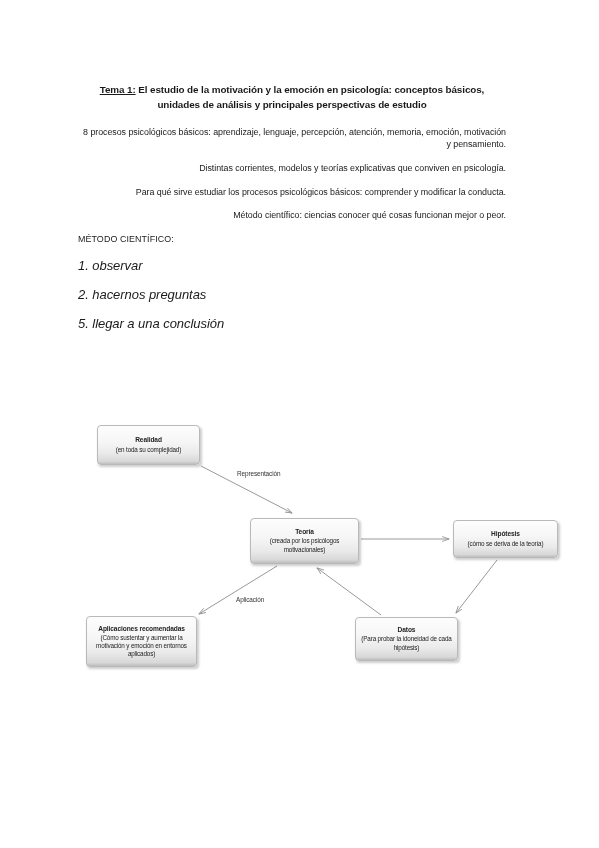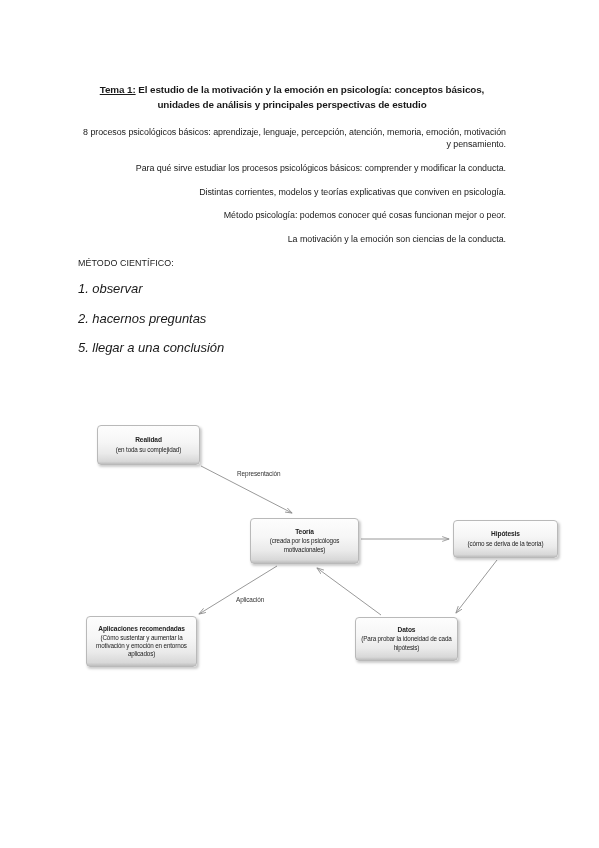--- a/index.html
+++ b/index.html
@@ -134,24 +134,23 @@
 </head>
 <body>
 
 <div class="page">
 
   <div class="content">
 
     <h1 class="doc-title"><span class="tema-label">Tema 1:</span><span> El estudio de la motivación y la emoción en psicología: conceptos básicos, unidades de análisis y principales perspectivas de estudio</span></h1>
 
     <p class="para">8 procesos psicológicos básicos: aprendizaje, lenguaje, percepción, atención, memoria, emoción, motivación y pensamiento.</p>
+    <p class="para">Distintas corrientes, modelos y teorías explicativas que conviven en psicología.</p>
     <p class="para">Para qué sirve estudiar los procesos psicológicos básicos: comprender y modificar la conducta.</p>
-    <p class="para">Distintas corrientes, modelos y teorías explicativas que conviven en psicología.</p>
-    <p class="para">Método psicología: podemos conocer qué cosas funcionan mejor o peor.</p>
-    <p class="para">La motivación y la emoción son ciencias de la conducta.</p>
+    <p class="para">Método científico: ciencias conocer qué cosas funcionan mejor o peor.</p>
 
     <p class="section-heading">MÉTODO CIENTÍFICO:</p>
 
     <p class="step">1. observar</p>
     <p class="step">2. hacernos preguntas</p>
     <p class="step">5. llegar a una conclusión</p>
 
   </div>
 
   <div class="diagram">

